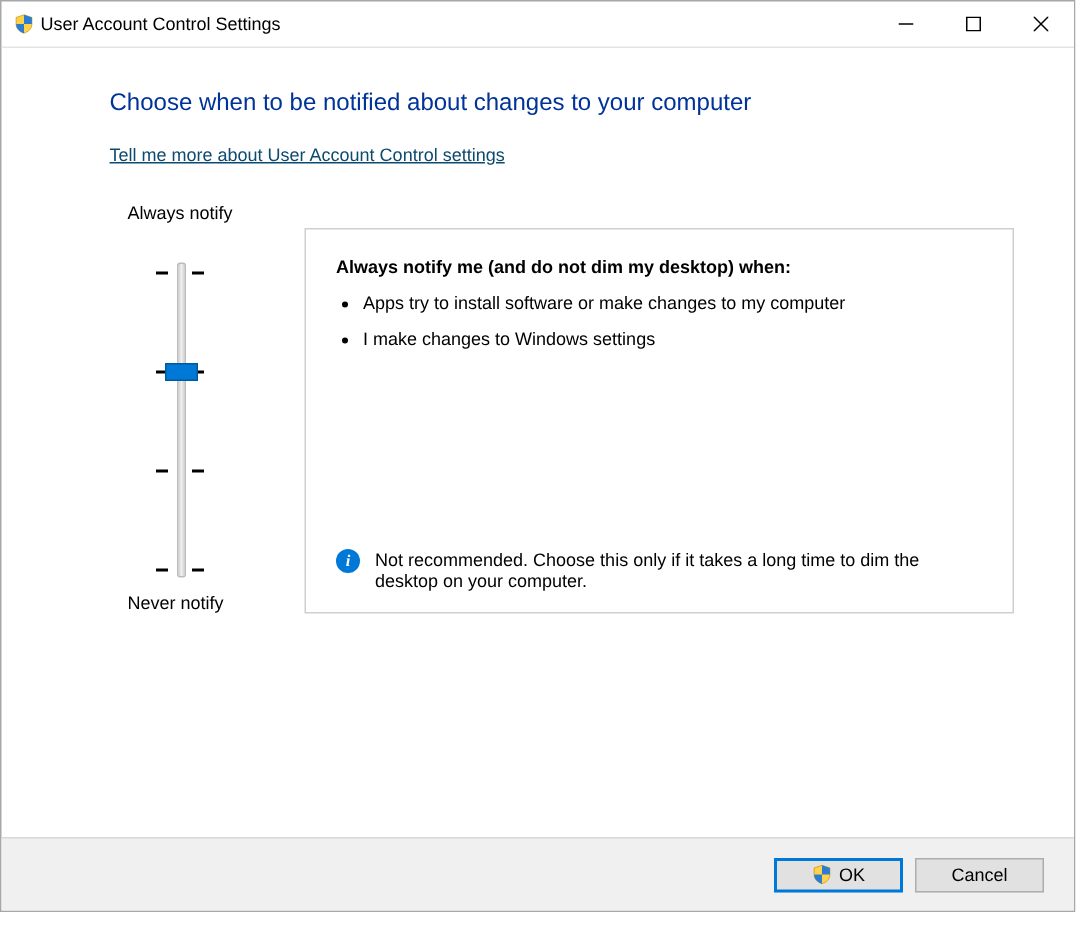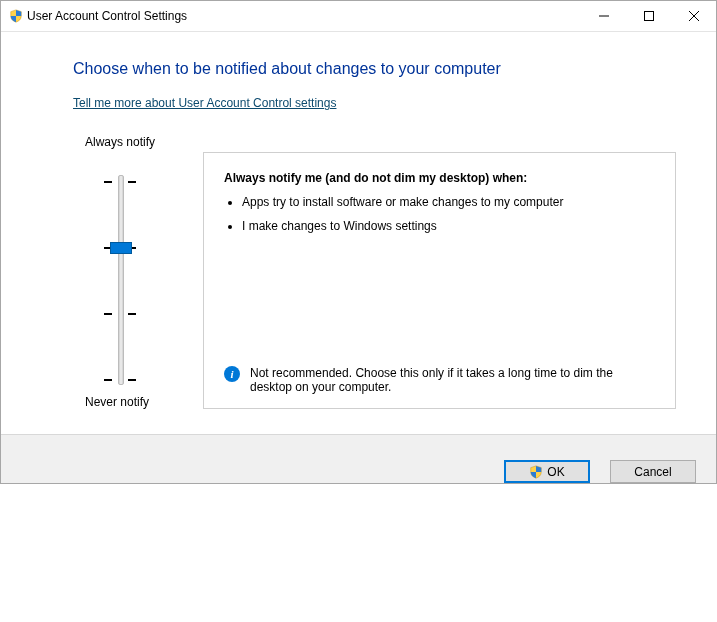--- a/index.html
+++ b/index.html
@@ -5,21 +5,21 @@
   html, body {
     margin: 0;
     padding: 0;
     font-family: "Segoe UI", Tahoma, sans-serif;
     font-size: 12px;
     background: #fff;
     color: #000;
   }
   .window {
     width: 717px;
-    height: 484px;
+    height: 608px;
     border: 1px solid #a7a7a7;
     box-sizing: border-box;
     position: relative;
     background: #fff;
   }
   
   .title-bar {
     display: flex;
     align-items: center;
     height: 30px;
@@ -175,23 +175,23 @@
   .footer {
     position: absolute;
     bottom: 0;
     left: 0;
     right: 0;
     height: 48px;
     background: #f0f0f0;
     border-top: 1px solid #d8d8d8;
     display: flex;
     justify-content: flex-end;
-    align-items: flex-end;
+    align-items: center;
     padding-right: 20px;
-    gap: 20px;
+    gap: 8px;
   }
   .btn {
     min-width: 86px;
     height: 23px;
     border: 1px solid #adadad;
     background: #e1e1e1;
     font-size: 12px;
     display: inline-flex;
     align-items: center;
     justify-content: center;

